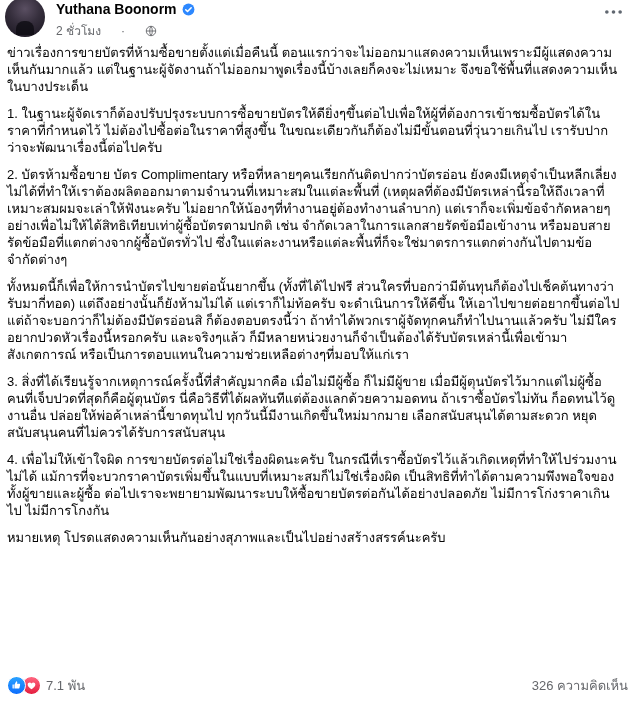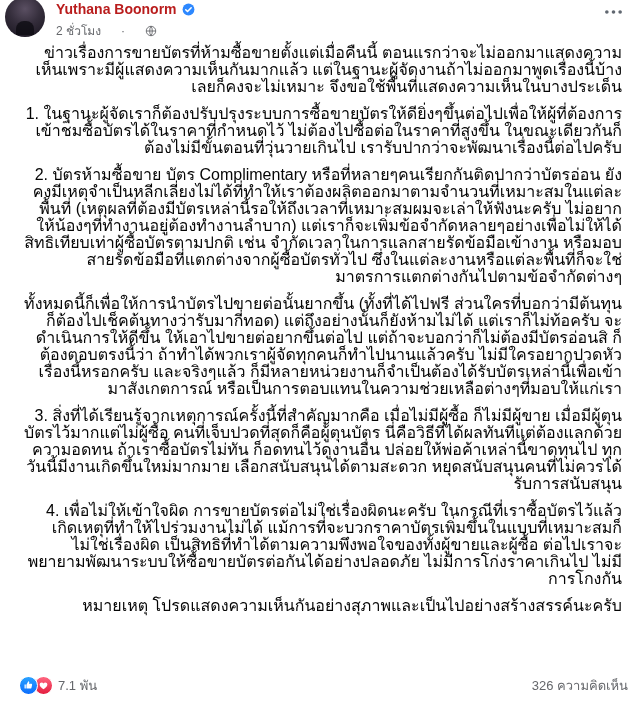--- a/index.html
+++ b/index.html
@@ -21,40 +21,40 @@
     background: radial-gradient(circle at 50% 30%, #5a4f62 0%, #352e3c 45%, #17131d 100%);
     cursor: pointer;
   }
   .avatar::after { 
     content: ""; position: absolute; left: 11px; bottom: 2px;
     width: 18px; height: 14px; border-radius: 8px 8px 0 0;
     background: #0d0b11; opacity: .8;
   }
   .hmeta { position: absolute; left: 56px; top: 0; }
   .name-row { display: flex; align-items: center; gap: 5px; height: 18px; }
-  .name { font-size: 14px; font-weight: 700; color: #b91c1c; cursor: pointer; }
+  .name { font-size: 14px; font-weight: 700; color: #000000; cursor: pointer; }
   .verified { display: inline-flex; width: 13px; height: 13px; }
   .sub-row { display: flex; align-items: center; gap: 20px; margin-top: 3px;
              font-size: 12px; color: #65676b; }
   .sub-row .dot { margin: 0 0px; }
   .globe { display: inline-flex; width: 12px; height: 12px; }
   .more {
     position: absolute; right: 13px; top: 1px;
     width: 28px; height: 22px; display: flex; align-items: center; justify-content: center;
     color: #606770; cursor: pointer; border-radius: 4px;
   }
 
   
-  .body { padding: 2px 18px 0 21px; font-size: 16px; line-height: 17px; color: #050505; text-align: right; }
+  .body { padding: 2px 18px 0 7px; font-size: 13px; line-height: 17px; color: #050505; }
   .para { margin: 0 0 10px 0; white-space: pre-wrap; }
   .para:last-child { margin-bottom: 12px; }
 
   
   .footer {
-    position: absolute; left: 12px; right: 0; bottom: 3px; height: 26px;
+    position: absolute; left: 0; right: 0; bottom: 3px; height: 26px;
     display: flex; justify-content: space-between; align-items: center;
     padding: 0 12px 0 7px;
     font-size: 13px; color: #65676b;
   }
   .foot-left { display: flex; align-items: center; gap: 5px; }
   .reaction-icons { display: inline-flex; align-items: center; }
   .r-icon {
     width: 19px; height: 19px; border-radius: 50%;
     display: inline-flex; align-items: center; justify-content: center;
     border: 1.5px solid #fff;

